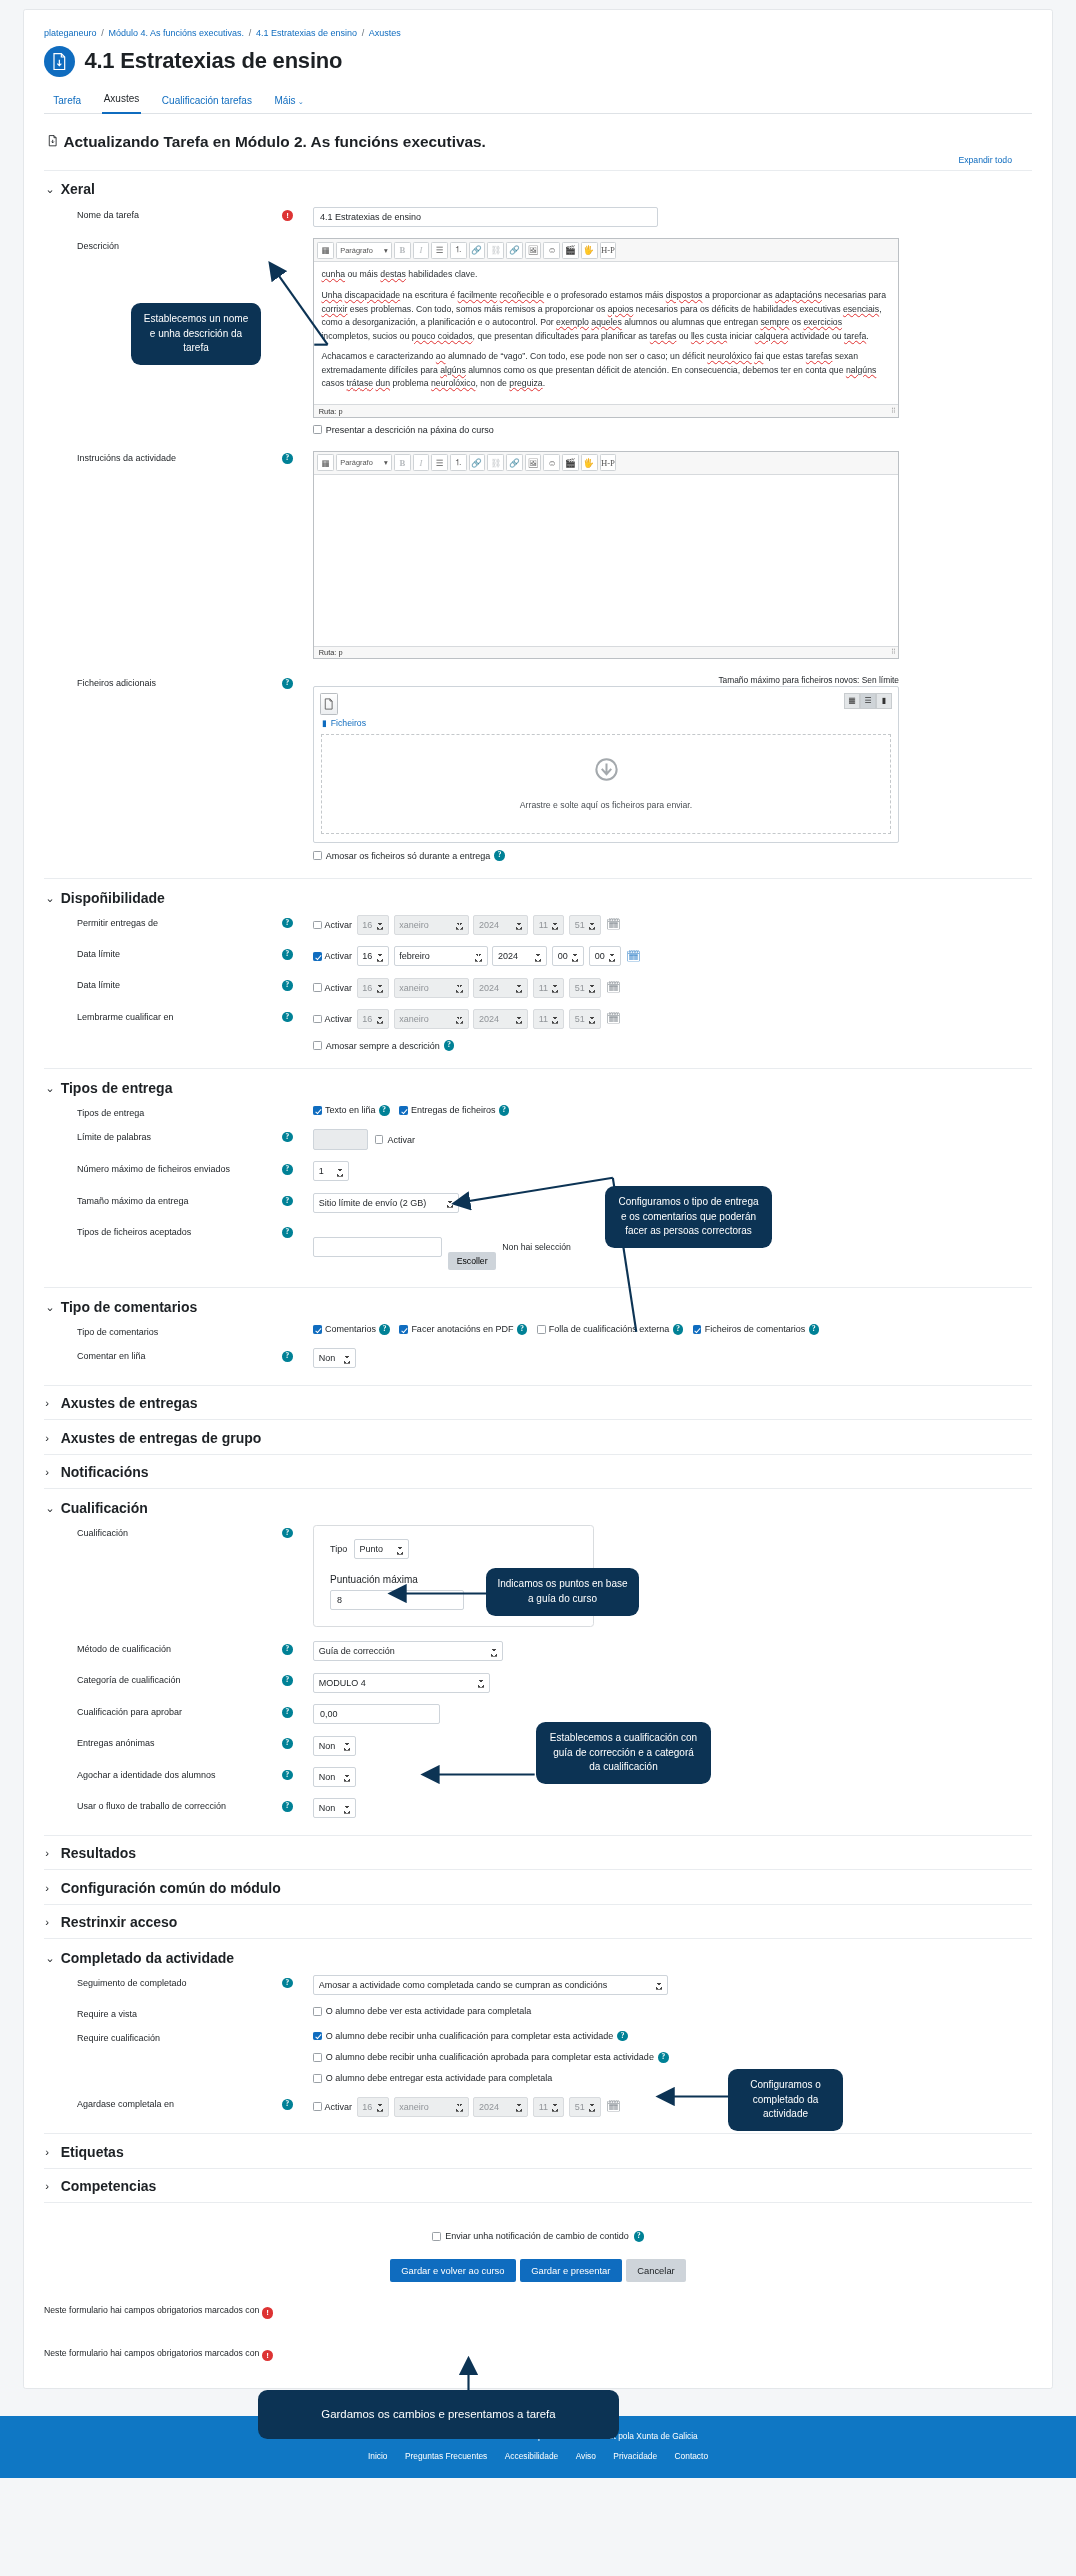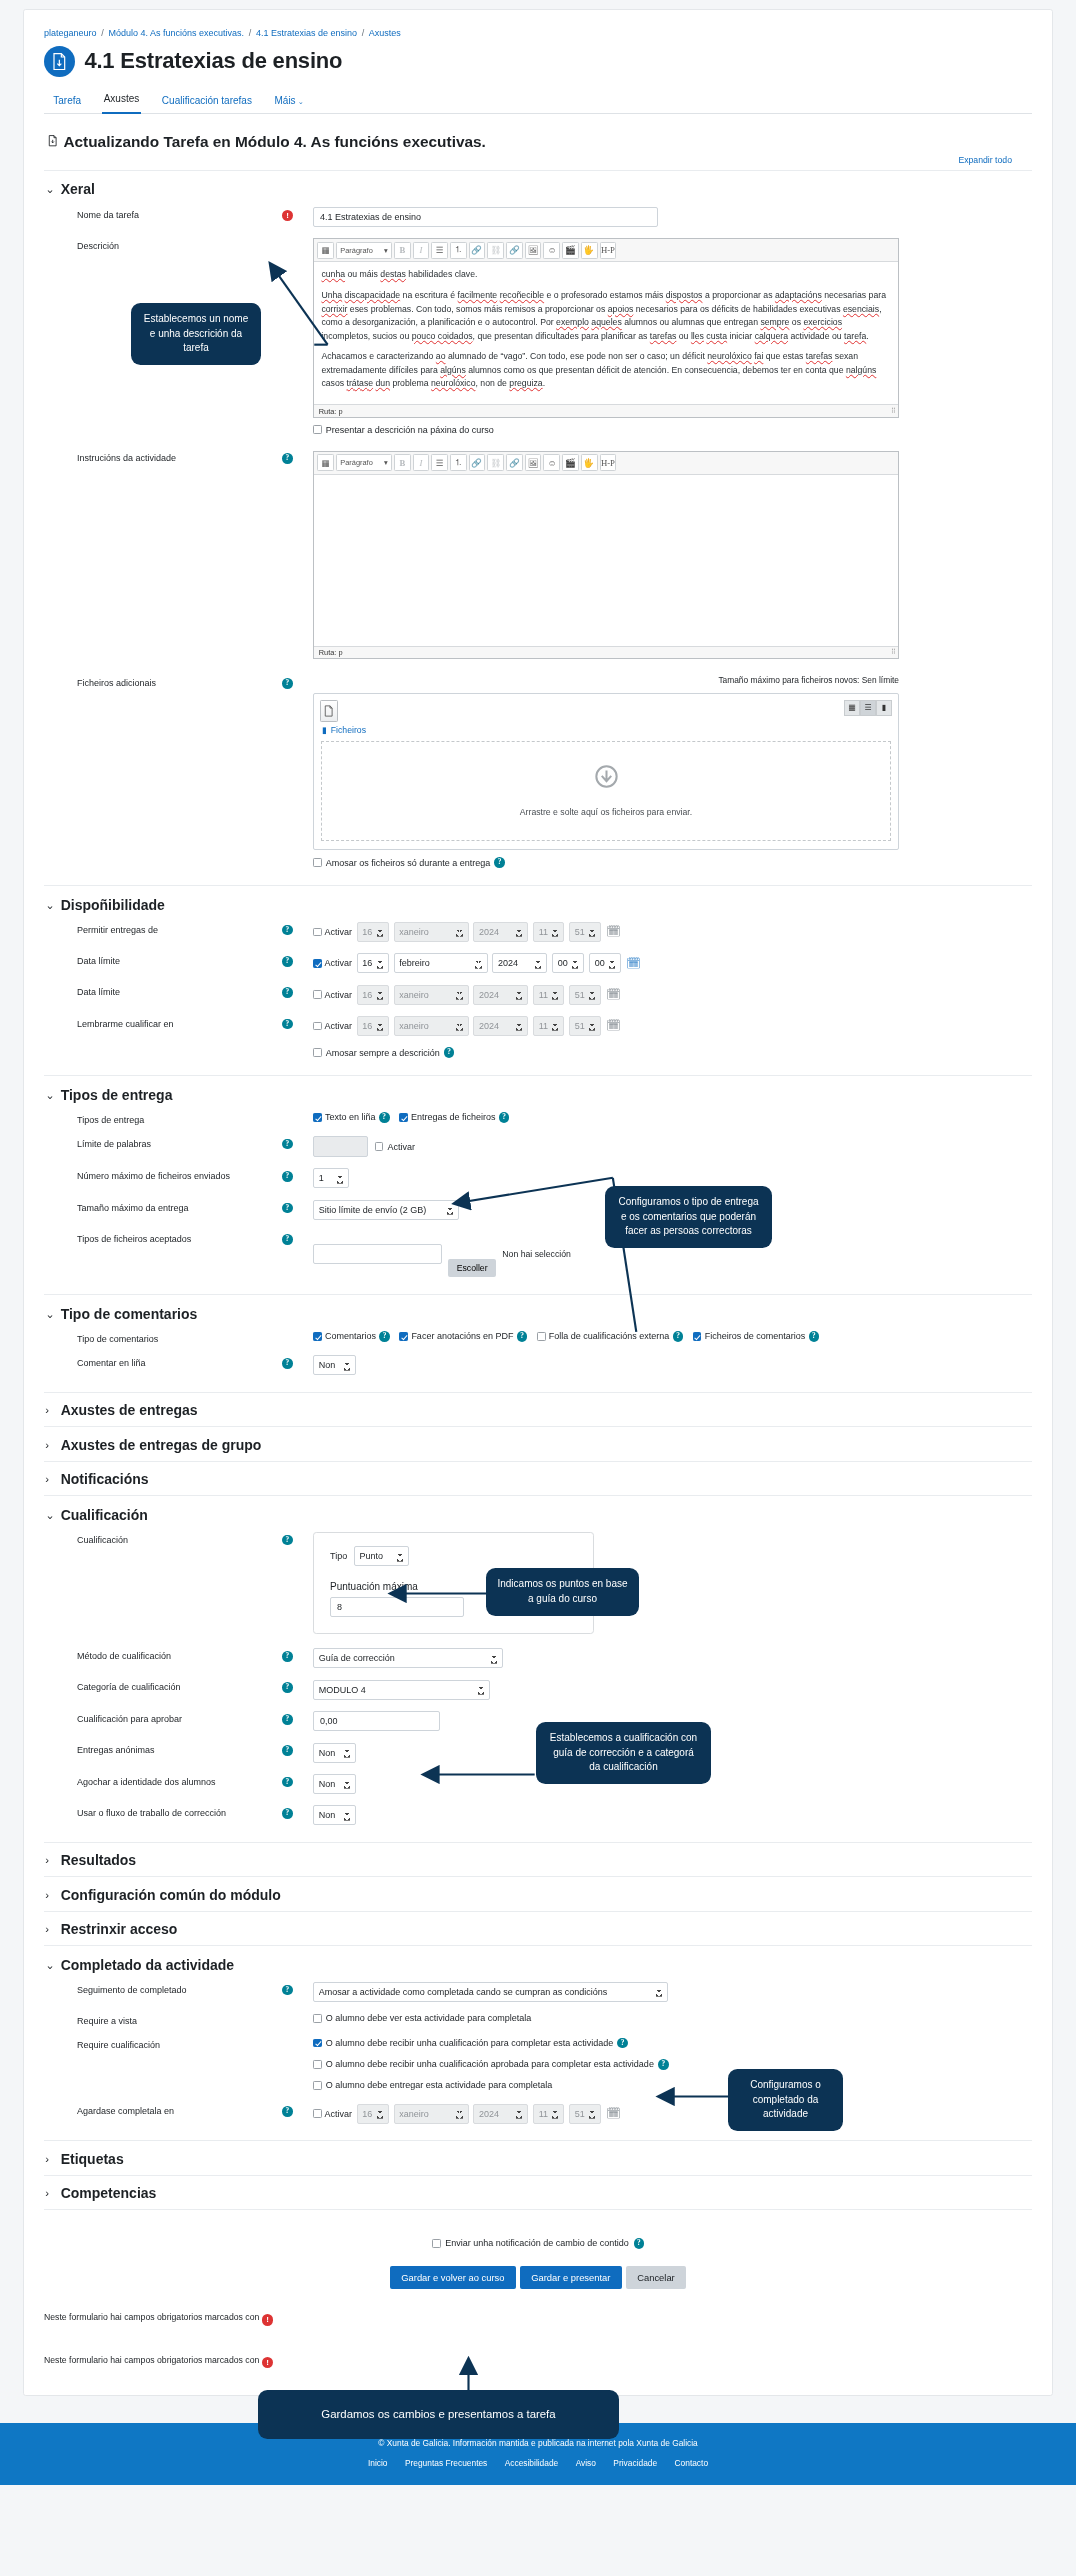--- a/index.html
+++ b/index.html
@@ -137,21 +137,21 @@
   .fp-views { display:flex; gap:0; }
   .fp-view { width:16px; height:16px; background:#e3e6e8; border:0.7px solid #c8cccf; display:flex;
              align-items:center; justify-content:center; cursor:pointer; font-size:8px; color:#333; }
   .fp-view.on { background:#cfd4d8; }
   .fp-crumb { display:flex; align-items:center; gap:4px; padding:2px 8px 6px 8px; font-size:8.7px; color:#0f6cbf; }
   .fp-drop {
     margin:0 6.7px 8px 6.7px; border:1.3px dashed #c4c8cb; height:100px;
     display:flex; flex-direction:column; align-items:center; justify-content:center; gap:17.4px;
   }
   .fp-drop .txt { font-size:8.7px; color:#4a4f54; }
-  .maxsize { font-size:8.4px; color:#1d2125; text-align:right; width:586px; margin-bottom:8px; }
+  .maxsize { font-size:8.4px; color:#1d2125; text-align:right; width:586px; margin-bottom:1px; }
   
   .gradebox { border:0.7px solid #d9dcdf; border-radius:3.3px; width:281px; padding:13.4px 16px 16px 16px; }
   .gradebox .tiporow { display:flex; align-items:center; gap:6.7px; margin-bottom:14.7px; }
   .gradebox .tiporow label { font-size:9px; }
   .gradebox .pmax-label { font-size:10px; margin-bottom:4.7px; }
   
   .btnrow { display:flex; gap:4px; justify-content:center; margin:17.4px 0 0 0; }
   .btn { border:none; border-radius:2px; padding:6px 11.4px; font-size:9.4px; cursor:pointer;
          font-family:"Liberation Sans", sans-serif; }
   .btn.primary { background:#0f6cbf; color:#fff; }
@@ -209,21 +209,21 @@
 
     <div class="formhead">
       <span>
         <svg width="9.4" height="11.4" viewBox="0 0 22 26">
             <path d="M3 1h11l5 5v19H3z" fill="none" stroke="#1d2125" stroke-width="2"></path>
             <path d="M14 1v5h5" fill="none" stroke="#1d2125" stroke-width="2"></path>
             <path d="M11 11v7M8 15l3 3 3-3" fill="none" stroke="#1d2125" stroke-width="2"></path>
           </svg>
       </span>
 
-      <h2>Actualizando Tarefa en Módulo 4. As funcións executivas.</h2>
+      <h2>Actualizando Tarefa en Módulo 2. As funcións executivas.</h2>
     </div>
     <div class="expand-wrap">
       <span class="expandall">Expandir todo</span>
     </div>
 
     <div class="section">
       <div class="sectionhead">
         <span class="chev">⌄</span>
         <h3>Xeral</h3>
       </div>

